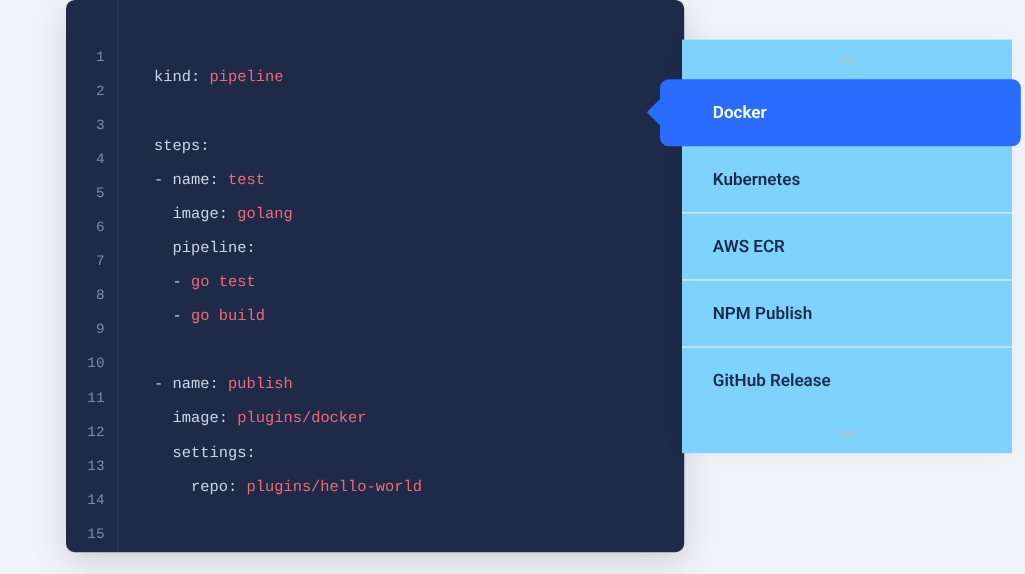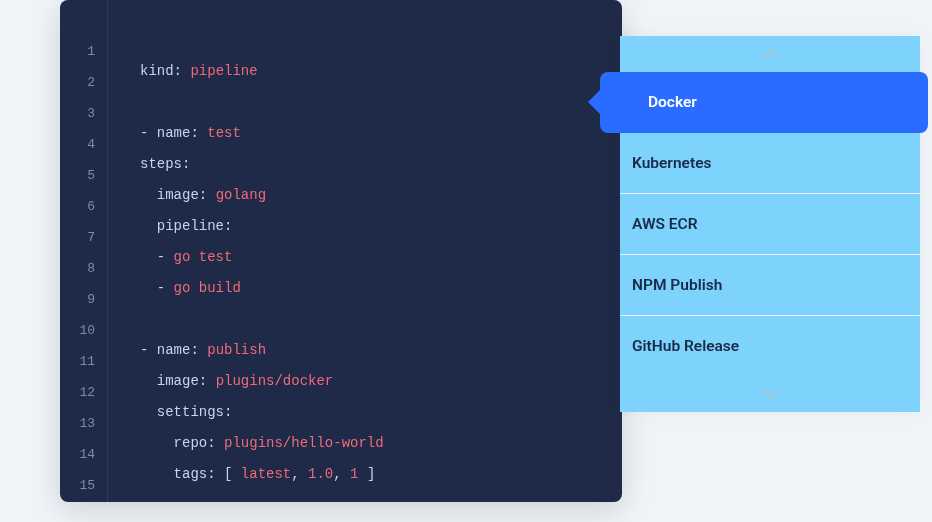--- a/index.html
+++ b/index.html
@@ -73,21 +73,21 @@
   display: flex;
   align-items: center;
   justify-content: center;
   cursor: pointer;
 }
 .chevron svg { stroke: #b4bdc9; }
 .menu { flex: 1; }
 .menu-item {
   height: 61px;
   line-height: 61px;
-  padding-left: 12px;
+  padding-left: 28px;
   font-size: 15.5px;
   font-weight: 600;
   color: #1a2a4a;
   border-bottom: 1px solid #eef1f5;
   cursor: pointer;
   position: relative;
 }
 .menu-item:last-child { border-bottom: none; }
 .menu-item.active {
   background: #2a6cff;
@@ -128,32 +128,31 @@
         <div class="line-num">10</div>
         <div class="line-num">11</div>
         <div class="line-num">12</div>
         <div class="line-num">13</div>
         <div class="line-num">14</div>
         <div class="line-num">15</div>
       </div>
     <div class="code" id="code">
         <div class="line"><span class="tok-key">kind</span><span class="tok-punct">: </span><span class="tok-val">pipeline</span></div>
         <div class="line"></div>
+        <div class="line"><span class="tok-key">steps</span><span class="tok-punct">:</span></div>
         <div class="line"><span class="tok-dash">- </span><span class="tok-key">name</span><span class="tok-punct">: </span><span class="tok-val">test</span></div>
-        <div class="line"><span class="tok-key">steps</span><span class="tok-punct">:</span></div>
         <div class="line"><span class="tok-dash">  </span><span class="tok-key">image</span><span class="tok-punct">: </span><span class="tok-val">golang</span></div>
         <div class="line"><span class="tok-dash">  </span><span class="tok-key">pipeline</span><span class="tok-punct">:</span></div>
         <div class="line"><span class="tok-dash">  - </span><span class="tok-val">go test</span></div>
         <div class="line"><span class="tok-dash">  - </span><span class="tok-val">go build</span></div>
         <div class="line"></div>
         <div class="line"><span class="tok-dash">- </span><span class="tok-key">name</span><span class="tok-punct">: </span><span class="tok-val">publish</span></div>
         <div class="line"><span class="tok-dash">  </span><span class="tok-key">image</span><span class="tok-punct">: </span><span class="tok-val">plugins/docker</span></div>
         <div class="line"><span class="tok-dash">  </span><span class="tok-key">settings</span><span class="tok-punct">:</span></div>
         <div class="line"><span class="tok-dash">    </span><span class="tok-key">repo</span><span class="tok-punct">: </span><span class="tok-val">plugins/hello-world</span></div>
-        <div class="line"><span class="tok-dash">    </span><span class="tok-key">tags</span><span class="tok-punct">: [ </span><span class="tok-val">latest</span><span class="tok-punct">, </span><span class="tok-val">1.0</span><span class="tok-punct">, </span><span class="tok-val">1</span><span class="tok-punct"> ]</span></div>
         <div class="line"></div>
       </div>
   </div>
 </div>
 
 <div class="sidebar">
   <div class="chevron">
     <svg width="18" height="10" viewBox="0 0 18 10" fill="none" stroke-width="2">
         <path d="M2 8 L9 2 L16 8"></path>
       </svg>

